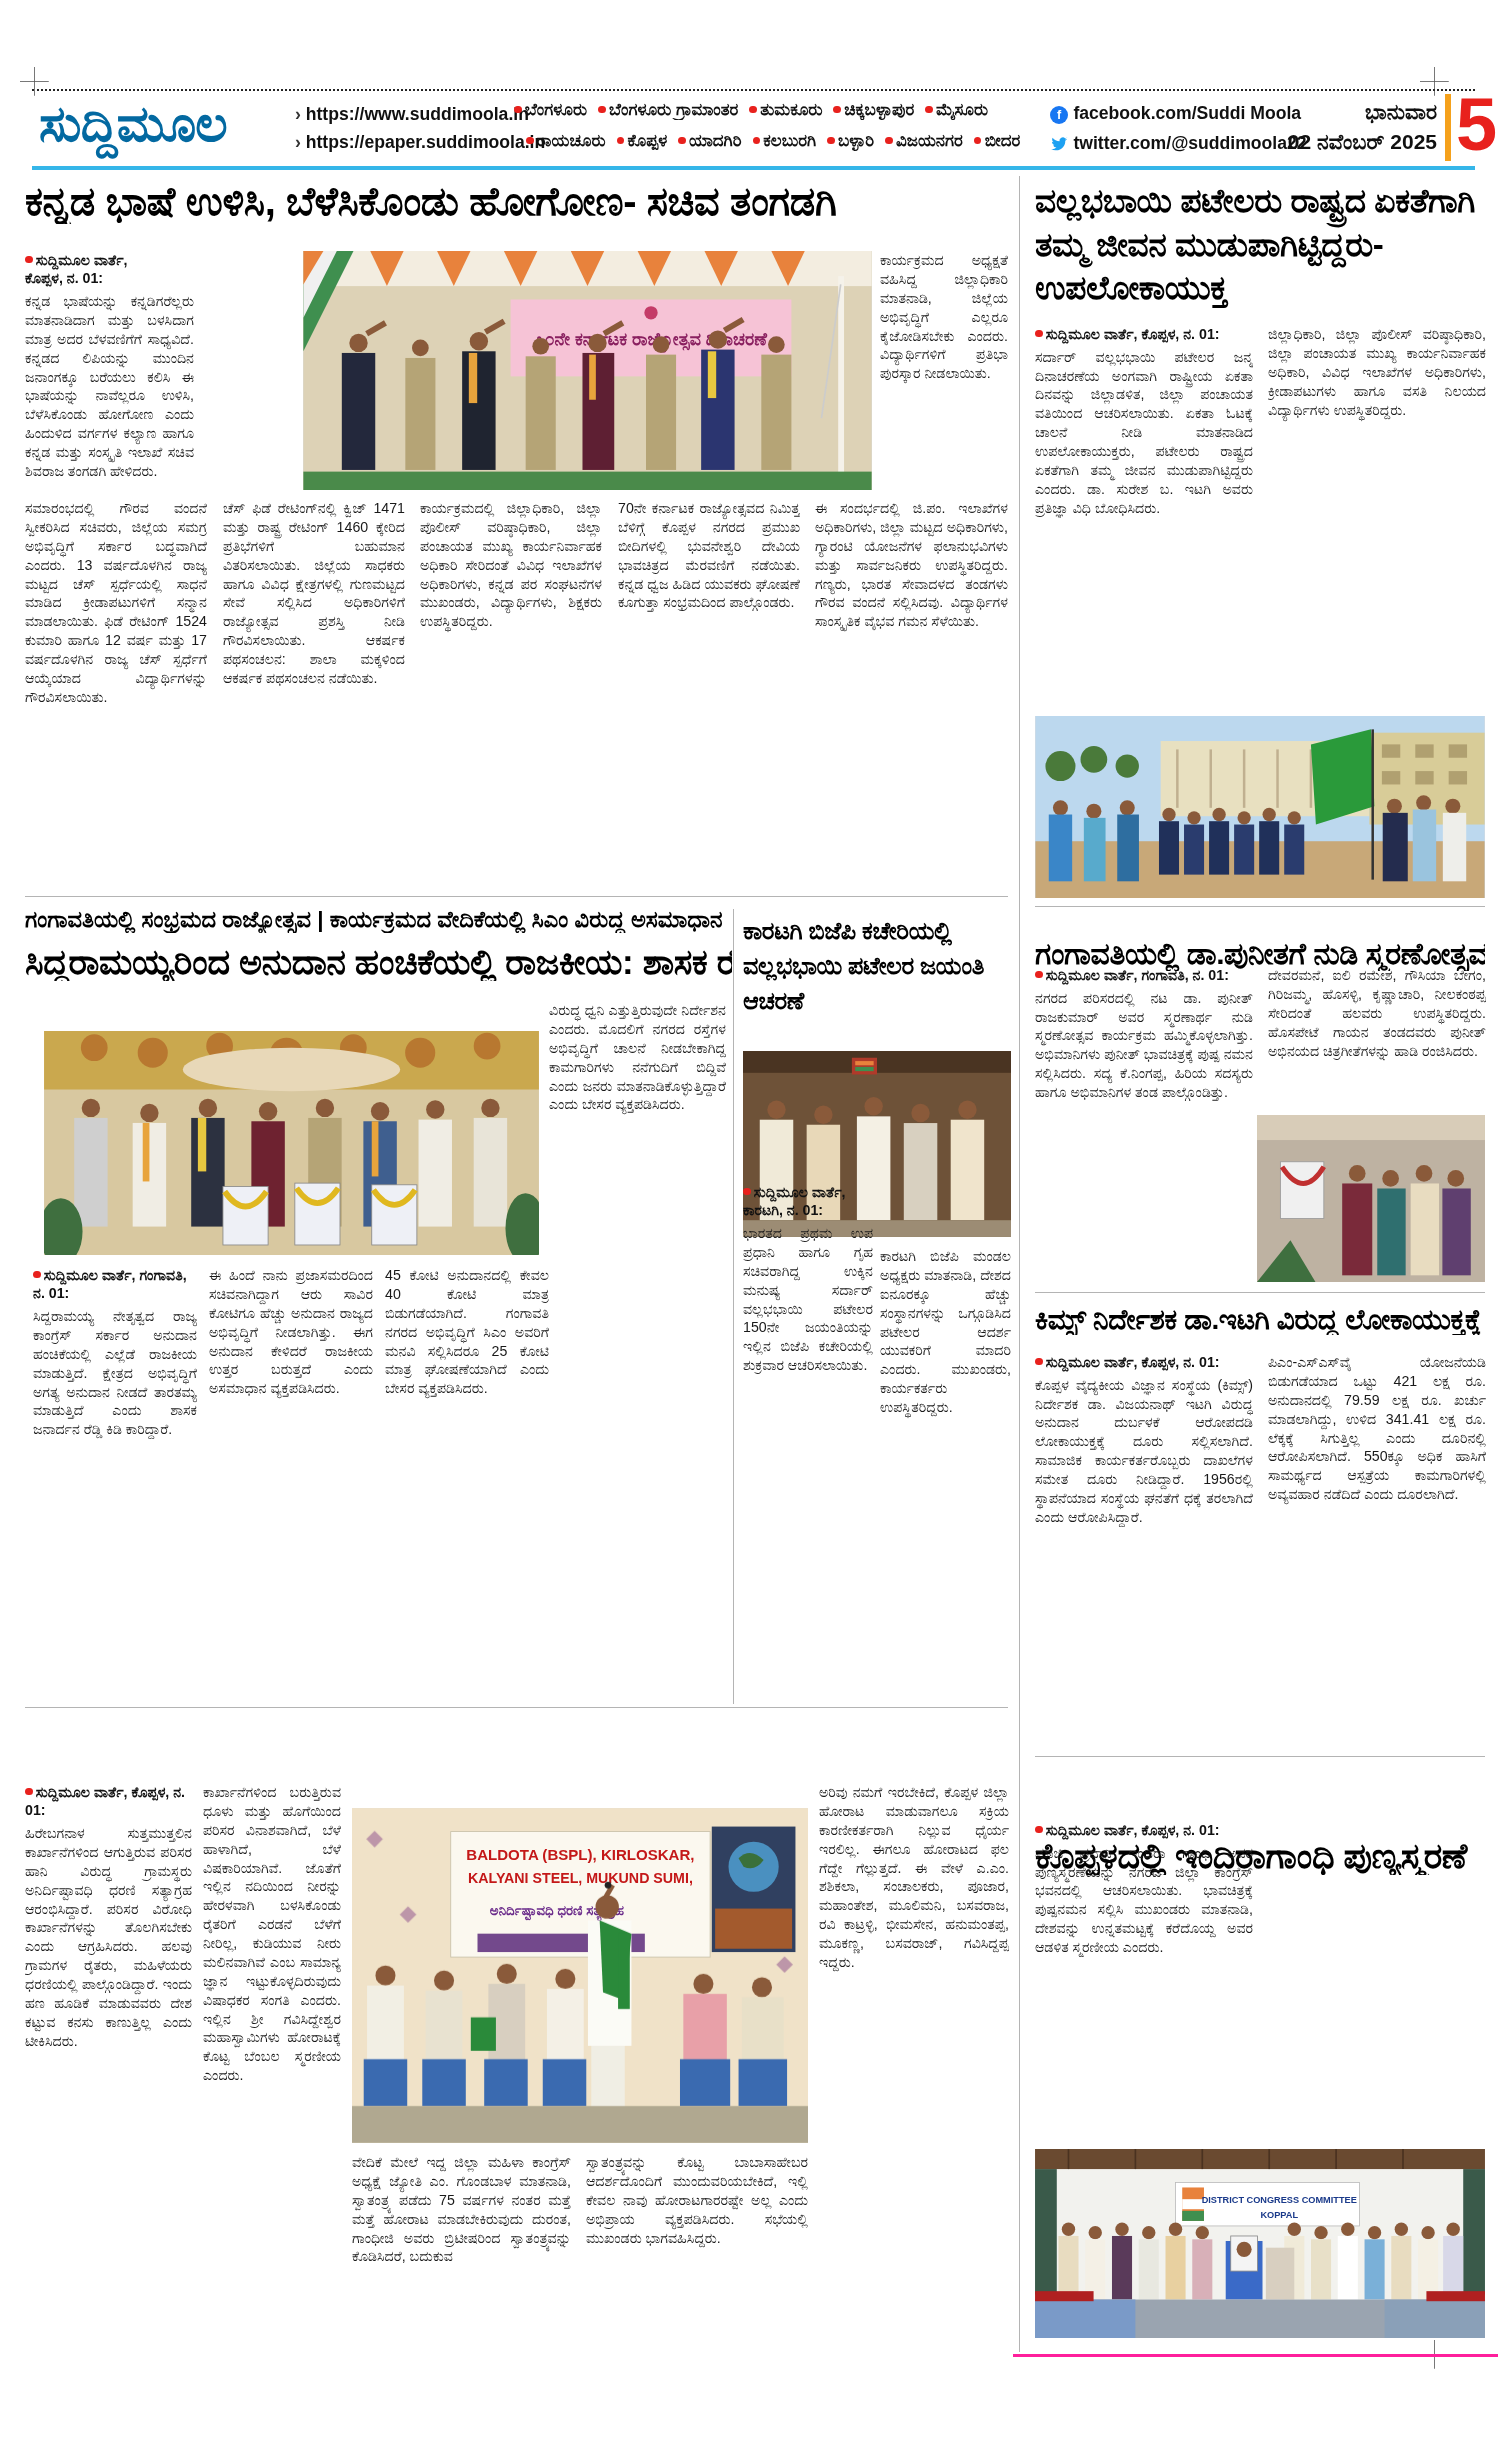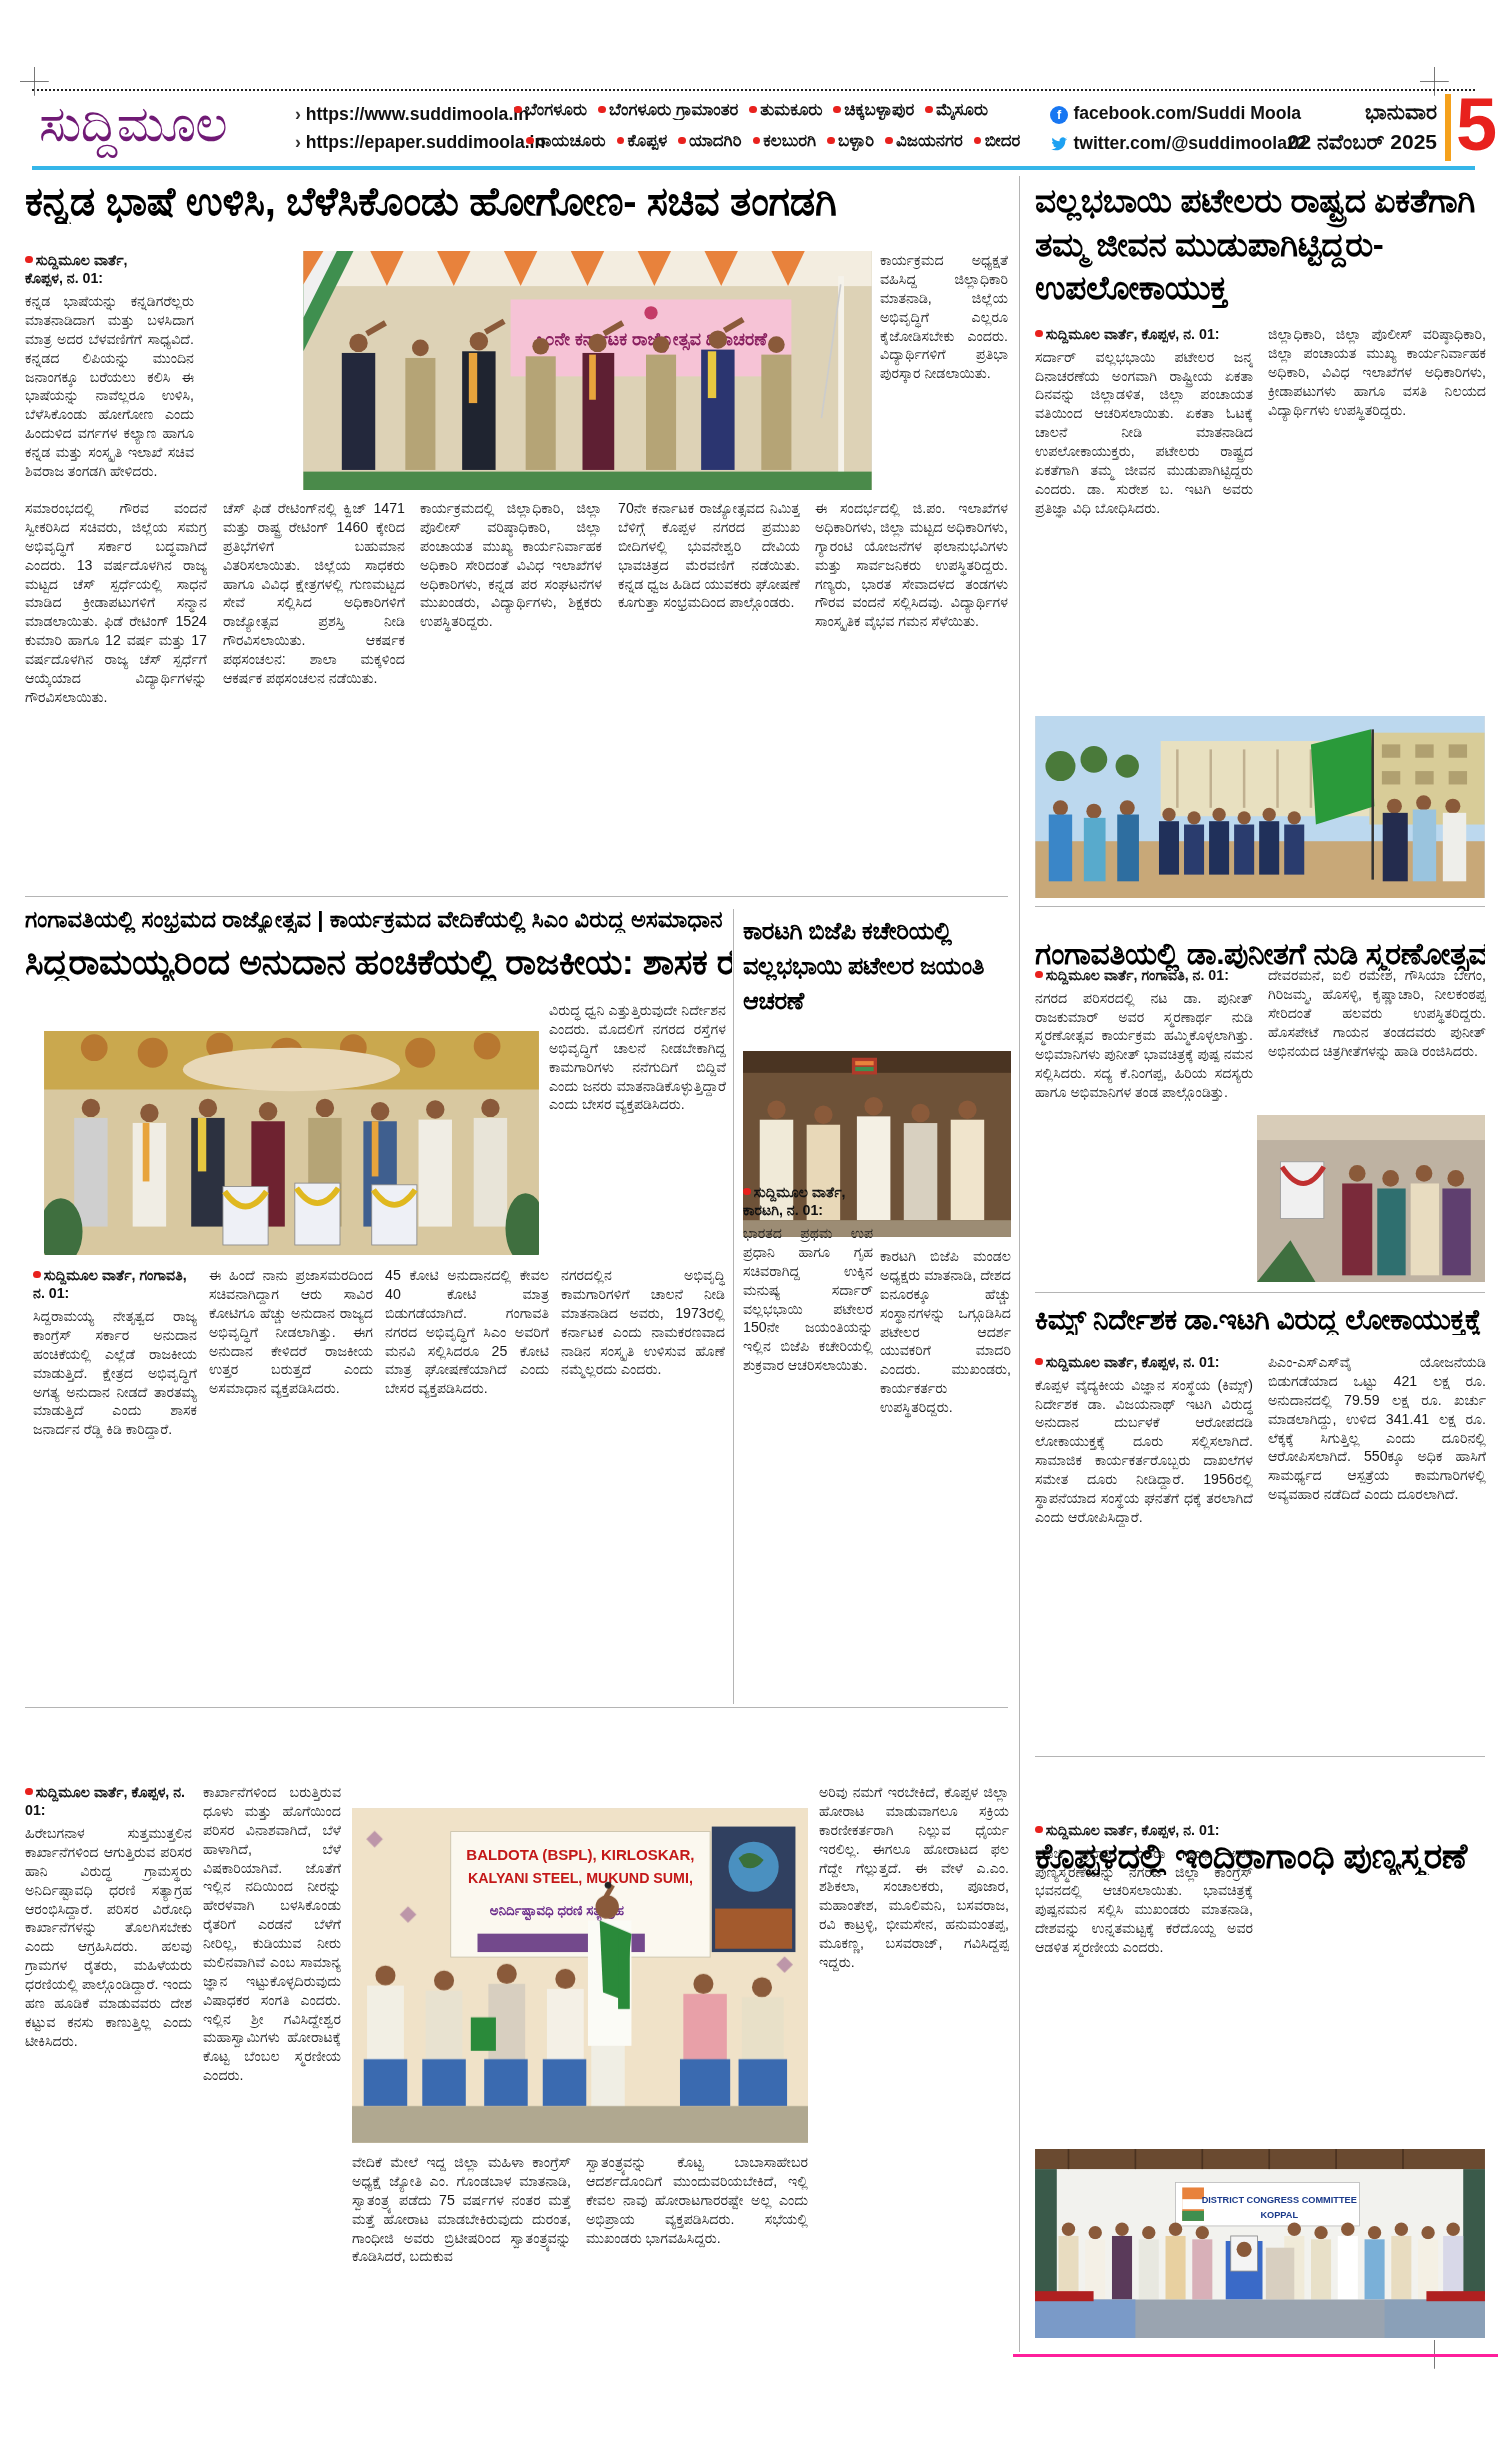--- a/index.html
+++ b/index.html
@@ -7,21 +7,21 @@
         font-family:"Liberation Sans",sans-serif;color:#111;}
   .abs{position:absolute;}
   .crop{width:28.5px;height:28.5px;
         background:linear-gradient(#555,#555) center/100% 0.8px no-repeat,
                    linear-gradient(#555,#555) center/0.8px 100% no-repeat;}
   .dottedrule{border-top:2.5px dotted #222;height:0;}
   .cyanrule{background:#35b6e9;}
   .magentarule{background:#ff1f9c;}
   .hrule{background:#b4b4b4;height:0.8px;}
   .vrule{background:#b4b4b4;width:0.8px;}
-  .logo{font-size:50px;font-weight:400;color:#701a75;letter-spacing:-0.8px;line-height:1;}
+  .logo{font-size:50px;font-weight:700;color:#0369a1;letter-spacing:-0.8px;line-height:1;}
   .urls{font-size:17.6px;font-weight:bold;line-height:1.6;}
   .urls .u::before{content:"› ";color:#333;}
   .cityrow{font-size:16.7px;font-weight:bold;white-space:nowrap;overflow:hidden;}
   .city{margin-right:11px;}
   .rdot{display:inline-block;width:7.5px;height:7.5px;border-radius:50%;background:#e8211d;
         margin-right:3.3px;vertical-align:1.7px;}
   .social{font-size:17.6px;font-weight:bold;line-height:1.7;white-space:nowrap;}
   .fbicon{display:inline-block;width:18.4px;height:18.4px;border-radius:50%;background:#1877f2;
           color:#fff;font-weight:bold;text-align:center;line-height:18.4px;font-size:12.6px;margin-right:5px;}
   .twicon{display:inline-block;width:18.4px;height:15px;margin-right:5px;vertical-align:-1.7px;}
@@ -197,21 +197,20 @@
   </div>
 
   <div class="abs bodytxt" style="left:549px;top:1001px;width:177px;height:254px;">ವಿರುದ್ಧ ಧ್ವನಿ ಎತ್ತುತ್ತಿರುವುದೇ ನಿರ್ದೇಶನ ಎಂದರು. ಮೊದಲಿಗೆ ನಗರದ ರಸ್ತೆಗಳ ಅಭಿವೃದ್ಧಿಗೆ ಚಾಲನೆ ನೀಡಬೇಕಾಗಿದ್ದ ಕಾಮಗಾರಿಗಳು ನನೆಗುದಿಗೆ ಬಿದ್ದಿವೆ ಎಂದು ಜನರು ಮಾತನಾಡಿಕೊಳ್ಳುತ್ತಿದ್ದಾರೆ ಎಂದು ಬೇಸರ ವ್ಯಕ್ತಪಡಿಸಿದರು.</div>
 
   <div class="abs" style="left:33px;top:1266px;width:164px;height:439px;overflow:hidden;">
     <div class="byline"><span class="rdot"></span><span>ಸುದ್ದಿಮೂಲ ವಾರ್ತೆ,</span> <span>ಗಂಗಾವತಿ, ನ. 01:</span></div>
     <div class="bodytxt">ಸಿದ್ದರಾಮಯ್ಯ ನೇತೃತ್ವದ ರಾಜ್ಯ ಕಾಂಗ್ರೆಸ್ ಸರ್ಕಾರ ಅನುದಾನ ಹಂಚಿಕೆಯಲ್ಲಿ ಎಲ್ಲೆಡೆ ರಾಜಕೀಯ ಮಾಡುತ್ತಿದೆ. ಕ್ಷೇತ್ರದ ಅಭಿವೃದ್ಧಿಗೆ ಅಗತ್ಯ ಅನುದಾನ ನೀಡದೆ ತಾರತಮ್ಯ ಮಾಡುತ್ತಿದೆ ಎಂದು ಶಾಸಕ ಜನಾರ್ದನ ರೆಡ್ಡಿ ಕಿಡಿ ಕಾರಿದ್ದಾರೆ.</div>
   </div>
   <div class="abs bodytxt" style="left:209px;top:1266px;width:164px;height:439px;">ಈ ಹಿಂದೆ ನಾನು ಪ್ರಜಾಸಮರದಿಂದ ಸಚಿವನಾಗಿದ್ದಾಗ ಆರು ಸಾವಿರ ಕೋಟಿಗೂ ಹೆಚ್ಚು ಅನುದಾನ ರಾಜ್ಯದ ಅಭಿವೃದ್ಧಿಗೆ ನೀಡಲಾಗಿತ್ತು. ಈಗ ಅನುದಾನ ಕೇಳಿದರೆ ರಾಜಕೀಯ ಉತ್ತರ ಬರುತ್ತದೆ ಎಂದು ಅಸಮಾಧಾನ ವ್ಯಕ್ತಪಡಿಸಿದರು.</div>
   <div class="abs bodytxt" style="left:385px;top:1266px;width:164px;height:439px;">45 ಕೋಟಿ ಅನುದಾನದಲ್ಲಿ ಕೇವಲ 40 ಕೋಟಿ ಮಾತ್ರ ಬಿಡುಗಡೆಯಾಗಿದೆ. ಗಂಗಾವತಿ ನಗರದ ಅಭಿವೃದ್ಧಿಗೆ ಸಿಎಂ ಅವರಿಗೆ ಮನವಿ ಸಲ್ಲಿಸಿದರೂ 25 ಕೋಟಿ ಮಾತ್ರ ಘೋಷಣೆಯಾಗಿದೆ ಎಂದು ಬೇಸರ ವ್ಯಕ್ತಪಡಿಸಿದರು.</div>
-  <div class="abs bodytxt" style="left:561px;top:1266px;width:164px;height:439px;">ನಗರದಲ್ಲಿನ ಅಭಿವೃದ್ಧಿ ಕಾಮಗಾರಿಗಳಿಗೆ ಚಾಲನೆ ನೀಡಿ ಮಾತನಾಡಿದ ಅವರು, 1973ರಲ್ಲಿ ಕರ್ನಾಟಕ ಎಂದು ನಾಮಕರಣವಾದ ನಾಡಿನ ಸಂಸ್ಕೃತಿ ಉಳಿಸುವ ಹೊಣೆ ನಮ್ಮೆಲ್ಲರದು ಎಂದರು.</div>
 
   <div class="abs vrule" style="left:733px;top:909px;height:795px;"></div>
 
   <div class="abs headline" style="left:743px;top:914px;width:268px;font-size:24px;line-height:1.45;">ಕಾರಟಗಿ ಬಿಜೆಪಿ ಕಚೇರಿಯಲ್ಲಿ ವಲ್ಲಭಭಾಯಿ ಪಟೇಲರ ಜಯಂತಿ ಆಚರಣೆ</div>
 
   <div class="abs photo" style="left:743px;top:1051px;width:268px;height:186px;">
     <svg viewBox="0 0 320 222" width="268" height="186">
       <rect width="320" height="222" fill="#6e5238"></rect>
       <rect x="0" y="0" width="320" height="26" fill="#4a3422"></rect>
       <rect x="130" y="8" width="30" height="20" fill="#b03a2a"></rect>

